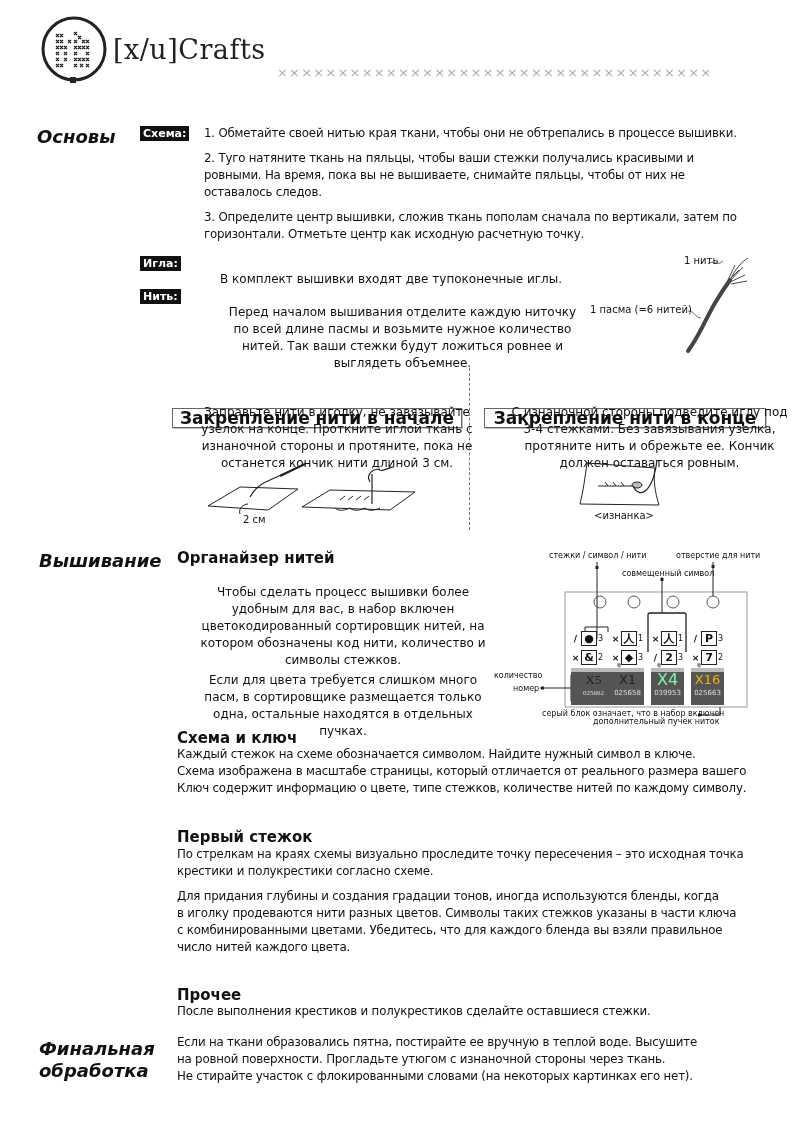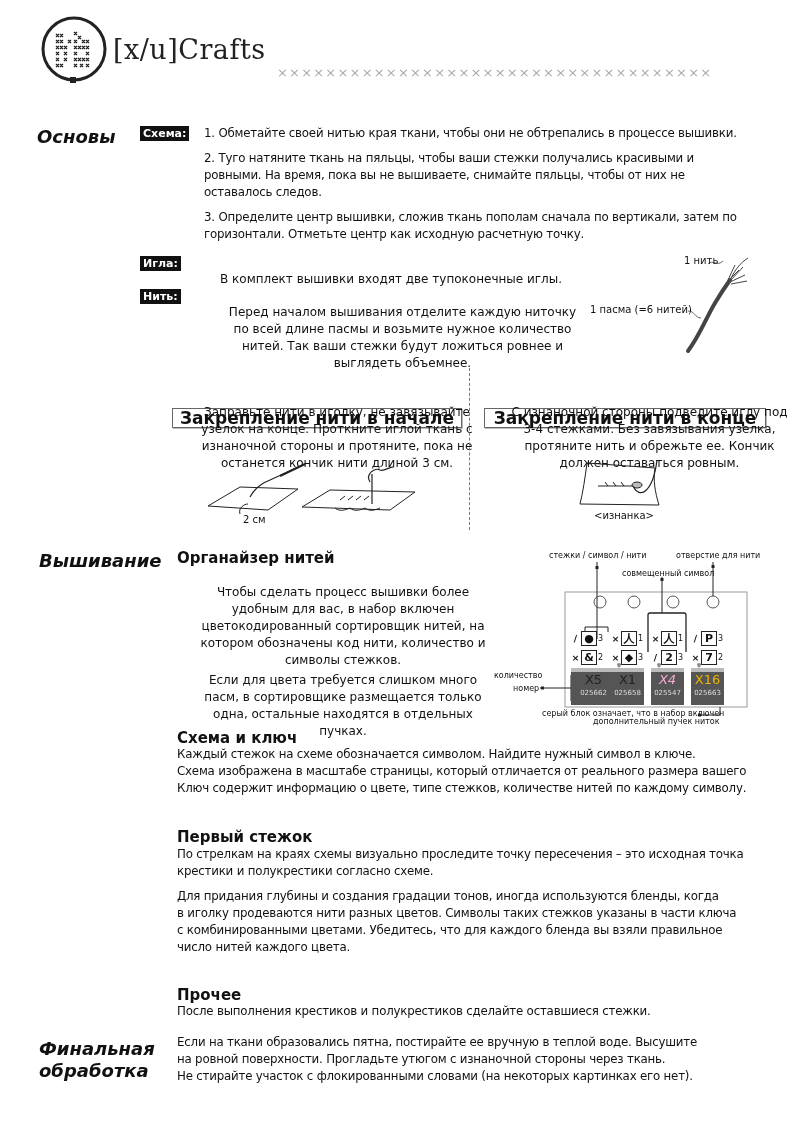--- a/index.html
+++ b/index.html
@@ -144,21 +144,21 @@
         <div style="position: absolute; left: 0px; top: 0px; display: flex; align-items: center; gap: 1px; font-size: 9px; white-space: nowrap;">
           <span style="width: 9px; text-align: center; font-weight: bold;">/</span>
           <span style="display: inline-block; width: 14px; height: 13px; border: 1px solid rgb(34, 34, 34); text-align: center; line-height: 13px; font-size: 11px; font-weight: bold;">●</span>
           <span style="font-size: 8px;">3</span>
         </div>
         <div style="position: absolute; left: 0px; top: 19px; display: flex; align-items: center; gap: 1px; font-size: 9px; white-space: nowrap;">
           <span style="width: 9px; text-align: center; font-weight: bold;">×</span>
           <span style="display: inline-block; width: 14px; height: 13px; border: 1px solid rgb(34, 34, 34); text-align: center; line-height: 13px; font-size: 11px; font-weight: bold;">&amp;</span>
           <span style="font-size: 8px;">2</span>
         </div>
-        <div style="position: absolute; left: 0px; top: 37px; width: 45px; height: 33px; background: rgb(85, 85, 85); border-top: 4px solid rgb(187, 187, 187); color: rgb(34, 34, 34); text-align: center;">
+        <div style="position: absolute; left: 0px; top: 37px; width: 45px; height: 33px; background: rgb(85, 85, 85); border-top: 4px solid rgb(187, 187, 187); color: rgb(34, 34, 34); text-align: center; font-family: Liberation Serif, serif;">
           <div style="font-size: 13px; line-height: 16px; color: rgb(34, 34, 34);">X5</div>
           <div style="font-size: 7px; line-height: 10px; color: rgb(221, 221, 221);">025662</div>
         </div>
       </div>
       <div style="position: absolute; left: 131px; top: 86px; width: 40px; height: 80px;">
         <div style="position: absolute; left: 0px; top: 0px; display: flex; align-items: center; gap: 1px; font-size: 9px; white-space: nowrap;">
           <span style="width: 9px; text-align: center; font-weight: bold;">×</span>
           <span style="display: inline-block; width: 14px; height: 13px; border: 1px solid rgb(34, 34, 34); text-align: center; line-height: 13px; font-size: 11px; font-weight: bold;">人</span>
           <span style="font-size: 8px;">1</span>
         </div>
@@ -177,22 +177,22 @@
           <span style="width: 9px; text-align: center; font-weight: bold;">×</span>
           <span style="display: inline-block; width: 14px; height: 13px; border: 1px solid rgb(34, 34, 34); text-align: center; line-height: 13px; font-size: 11px; font-weight: bold;">人</span>
           <span style="font-size: 8px;">1</span>
         </div>
         <div style="position: absolute; left: 0px; top: 19px; display: flex; align-items: center; gap: 1px; font-size: 9px; white-space: nowrap;">
           <span style="width: 9px; text-align: center; font-weight: bold;">/</span>
           <span style="display: inline-block; width: 14px; height: 13px; border: 1px solid rgb(34, 34, 34); text-align: center; line-height: 13px; font-size: 11px; font-weight: bold;">2</span>
           <span style="font-size: 8px;">3</span>
         </div>
         <div style="position: absolute; left: 0px; top: 37px; width: 33px; height: 33px; background: rgb(85, 85, 85); border-top: 4px solid rgb(187, 187, 187); color: rgb(34, 34, 34); text-align: center;">
-          <div style="font-size: 13px; line-height: 16px; color: #f9a8d4; font-style: italic;">X4</div>
-          <div style="font-size: 7px; line-height: 10px; color: rgb(221, 221, 221);">025547</div>
+          <div style="font-size: 16px; line-height: 16px; color: #86efac;">X4</div>
+          <div style="font-size: 7px; line-height: 10px; color: rgb(221, 221, 221);">039953</div>
         </div>
       </div>
       <div style="position: absolute; left: 211px; top: 86px; width: 40px; height: 80px;">
         <div style="position: absolute; left: 0px; top: 0px; display: flex; align-items: center; gap: 1px; font-size: 9px; white-space: nowrap;">
           <span style="width: 9px; text-align: center; font-weight: bold;">/</span>
           <span style="display: inline-block; width: 14px; height: 13px; border: 1px solid rgb(34, 34, 34); text-align: center; line-height: 13px; font-size: 11px; font-weight: bold;">P</span>
           <span style="font-size: 8px;">3</span>
         </div>
         <div style="position: absolute; left: 0px; top: 19px; display: flex; align-items: center; gap: 1px; font-size: 9px; white-space: nowrap;">
           <span style="width: 9px; text-align: center; font-weight: bold;">×</span>

